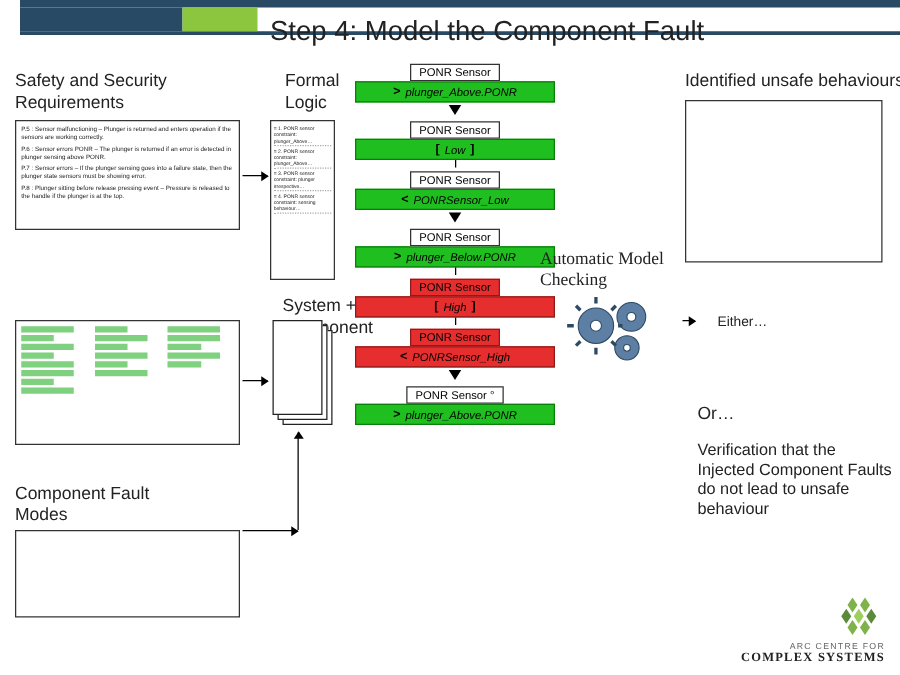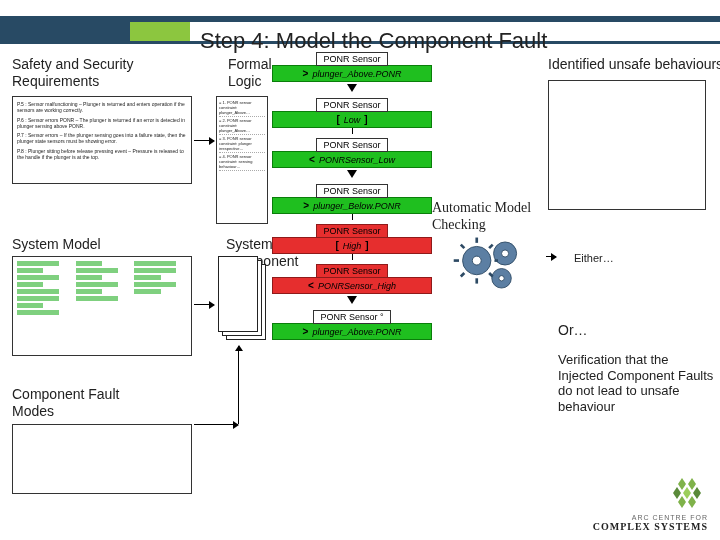--- a/index.html
+++ b/index.html
@@ -1,18 +1,18 @@
 <!DOCTYPE html>
 <html><head>
 <meta charset="utf-8">
 <style>
   * { box-sizing: border-box; margin: 0; padding: 0; }
   html, body { width: 720px; height: 540px; font-family: Arial, sans-serif; background: #fff; overflow: hidden; }
   .page { width: 720px; height: 540px; position: relative; }
-  .topbar { position: absolute; top: 0; left: 0; right: 0; height: 46px; margin-top: 16px; }
+  .topbar { position: absolute; top: 0; left: 16px; right: 0; height: 46px; }
   .topband { position: absolute; top: 0; left: 0; right: 0; height: 28px; border-top: 6px solid #284a64; border-bottom: 3px solid #284a64; display: flex; }
   .topband .dark { width: 130px; background: #284a64; height: 100%; }
   .topband .green { width: 60px; background: #8cc63f; height: 100%; }
   .title { position: absolute; top: 8px; left: 200px; right: 10px; height: 34px; font-size: 22px; color: #222; display: flex; align-items: center; }
   .pagebody { position: absolute; top: 56px; left: 0; right: 0; bottom: 0; }
 
   .label { font-size: 14px; color: #222; position: absolute; line-height: 1.2; }
   .box { position: absolute; border: 1px solid #333; background: #fff; }
   .small { font-size: 5px; color: #222; line-height: 1.25; }
 
@@ -31,21 +31,21 @@
 
   
   .lbl-syscomp { top: 180px; left: 226px; width: 60px; }
   .compstack { position:absolute; top: 200px; left: 218px; width: 46px; height: 86px; }
   .compstack .card { position:absolute; width:40px; height:76px; border:1px solid #222; background:#fff;}
   .compstack .c1 { top:8px; left:8px; }
   .compstack .c2 { top:4px; left:4px; }
   .compstack .c3 { top:0; left:0; }
 
   
-  .center { position: absolute; top: -8px; left: 272px; width: 160px; }
+  .center { position: absolute; top: -8px; left: 284px; width: 160px; }
   .badge { background: #fff; border: 1px solid #333; padding: 1px 6px; font-size: 9px; color: #000; display: inline-block; position: relative; z-index: 2; }
   .greenbar { background: #1fbf1f; border: 1px solid #0a7e0a; padding: 2px 4px; font-size: 9px; color: #000; margin-top: -1px; display: flex; align-items: center; gap: 4px; justify-content: center; }
   .redbar { background: #e62e2e; border: 1px solid #8f1a1a; padding: 2px 4px; font-size: 9px; color: #000; margin-top: -1px; display: flex; align-items: center; gap: 4px; justify-content: center; }
   .arrow-down { width: 0; height: 0; border-left: 5px solid transparent; border-right: 5px solid transparent; border-top: 8px solid #000; margin: 2px auto; }
   .sym { font-weight: bold; font-size: 10px; }
   .val { font-size: 9px; font-style: italic; }
   .sensor-wrap { text-align:center; }
   .connector { height: 6px; width: 1px; background:#000; margin:0 auto;}
 
   
@@ -91,21 +91,20 @@
   <div class="pagebody">
 
     <div class="label lbl-safety">Safety and Security Requirements</div>
     <div class="box box-safety">
       <div class="small">P.5 : Sensor malfunctioning – Plunger is returned and enters operation if the sensors are working correctly.</div>
       <div class="small" style="margin-top:3px">P.6 : Sensor errors PONR – The plunger is returned if an error is detected in plunger sensing above PONR.</div>
       <div class="small" style="margin-top:3px">P.7 : Sensor errors – If the plunger sensing goes into a failure state, then the plunger state sensors must be showing error.</div>
       <div class="small" style="margin-top:3px">P.8 : Plunger sitting before release pressing event – Pressure is released to the handle if the plunger is at the top.</div>
     </div>
 
-    <div class="label lbl-sysmodel">System Model</div>
     <div class="box box-sysmodel">
       <div class="treecol">
         <div class="col">
             <div class="node"></div>
             <div class="node s"></div>
             <div class="node"></div>
             <div class="node s"></div>
             <div class="node"></div>
             <div class="node"></div>
             <div class="node s"></div>

